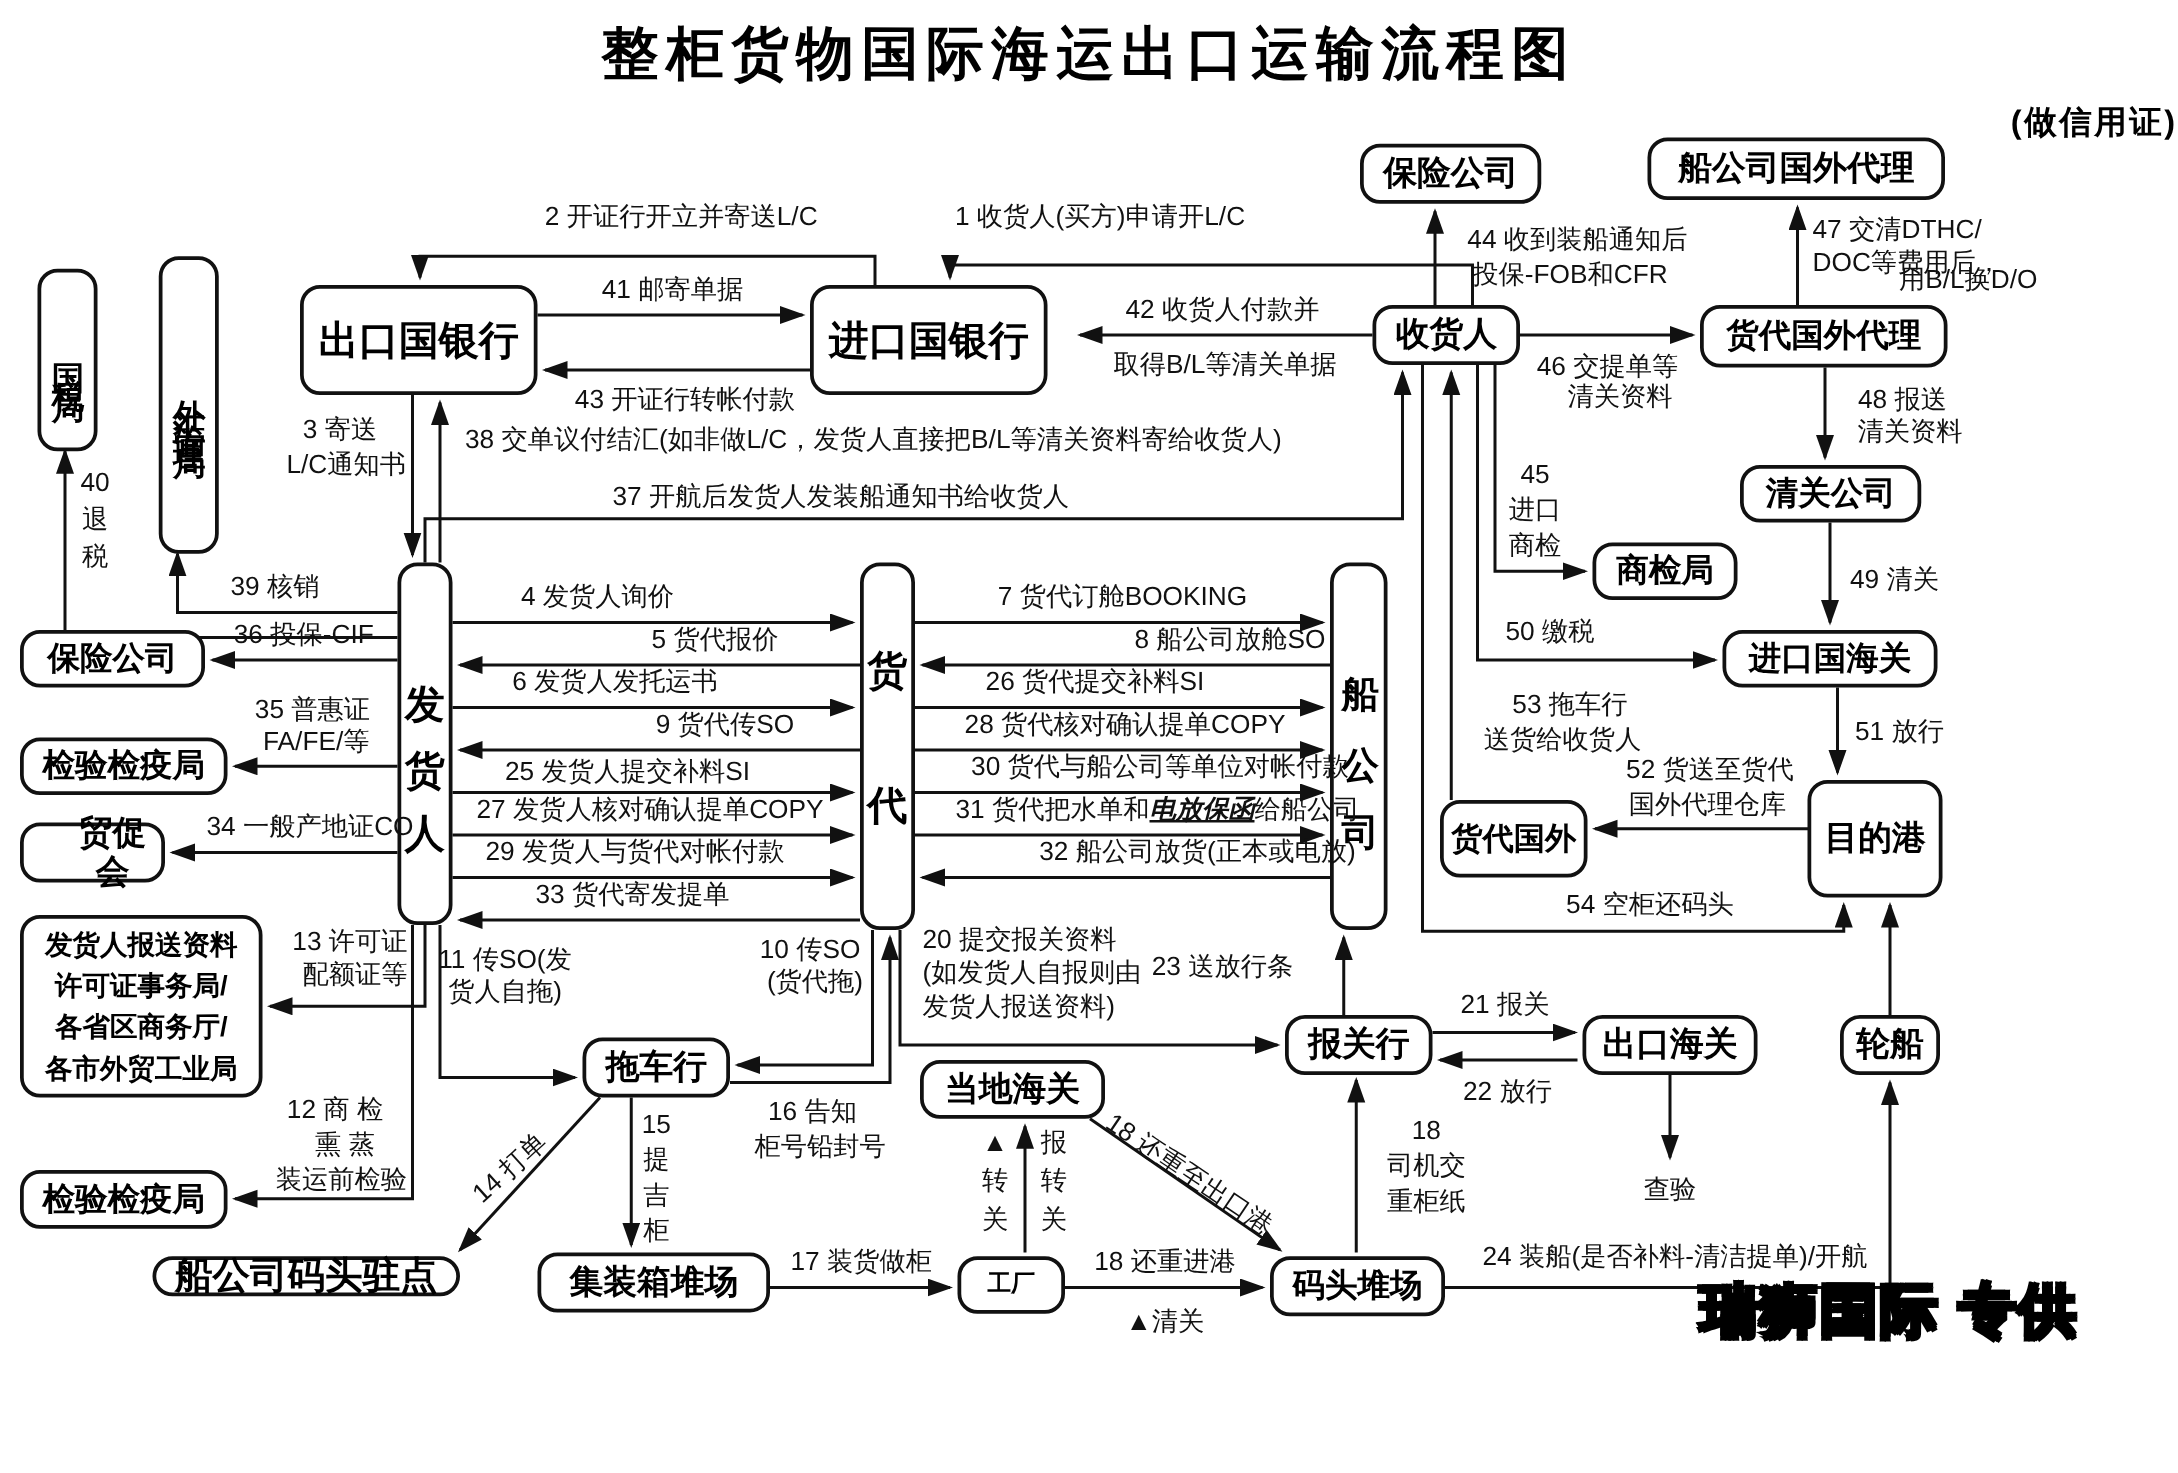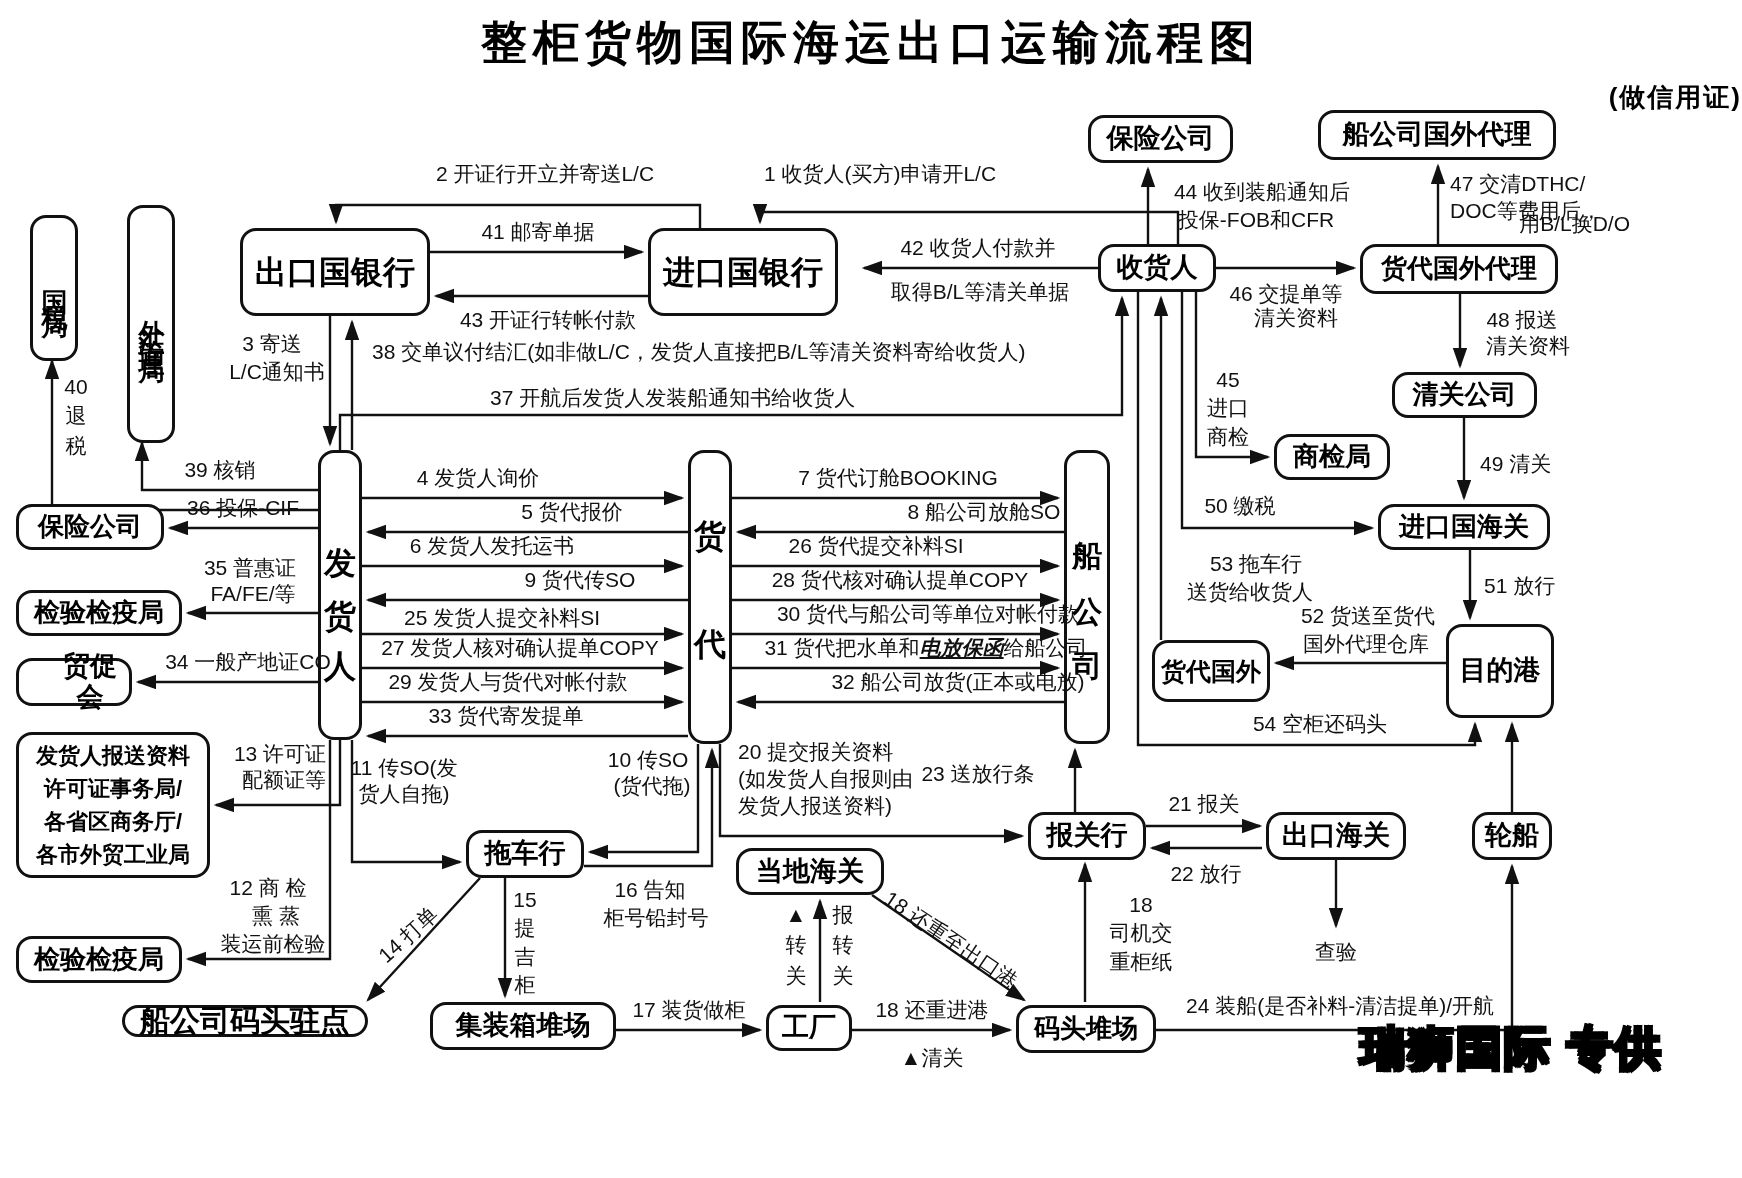--- a/index.html
+++ b/index.html
@@ -166,21 +166,21 @@
     </div>
   <div class="box" style="left:466px;top:830px;width:118px;height:48px;font-size:27px;">
     <span>拖车行</span>
     </div>
   <div class="box" style="left:430px;top:1002px;width:186px;height:48px;font-size:27px;">
     <span>集装箱堆场</span>
     </div>
   <div class="box" style="left:736px;top:848px;width:148px;height:47px;font-size:27px;">
     <span>当地海关</span>
     </div>
-  <div class="box" style="left:766px;top:1005px;width:86px;height:46px;font-size:27px;">
+  <div class="box" style="left:766px;top:1005px;width:86px;height:46px;font-size:19px;">
     <span>工厂</span>
     </div>
   <div class="box" style="left:1016px;top:1005px;width:140px;height:48px;font-size:26px;">
     <span>码头堆场</span>
     </div>
   <div class="box" style="left:1028px;top:812px;width:118px;height:48px;font-size:27px;">
     <span>报关行</span>
     </div>
   <div class="box" style="left:1266px;top:812px;width:140px;height:48px;font-size:27px;">
     <span>出口海关</span>

